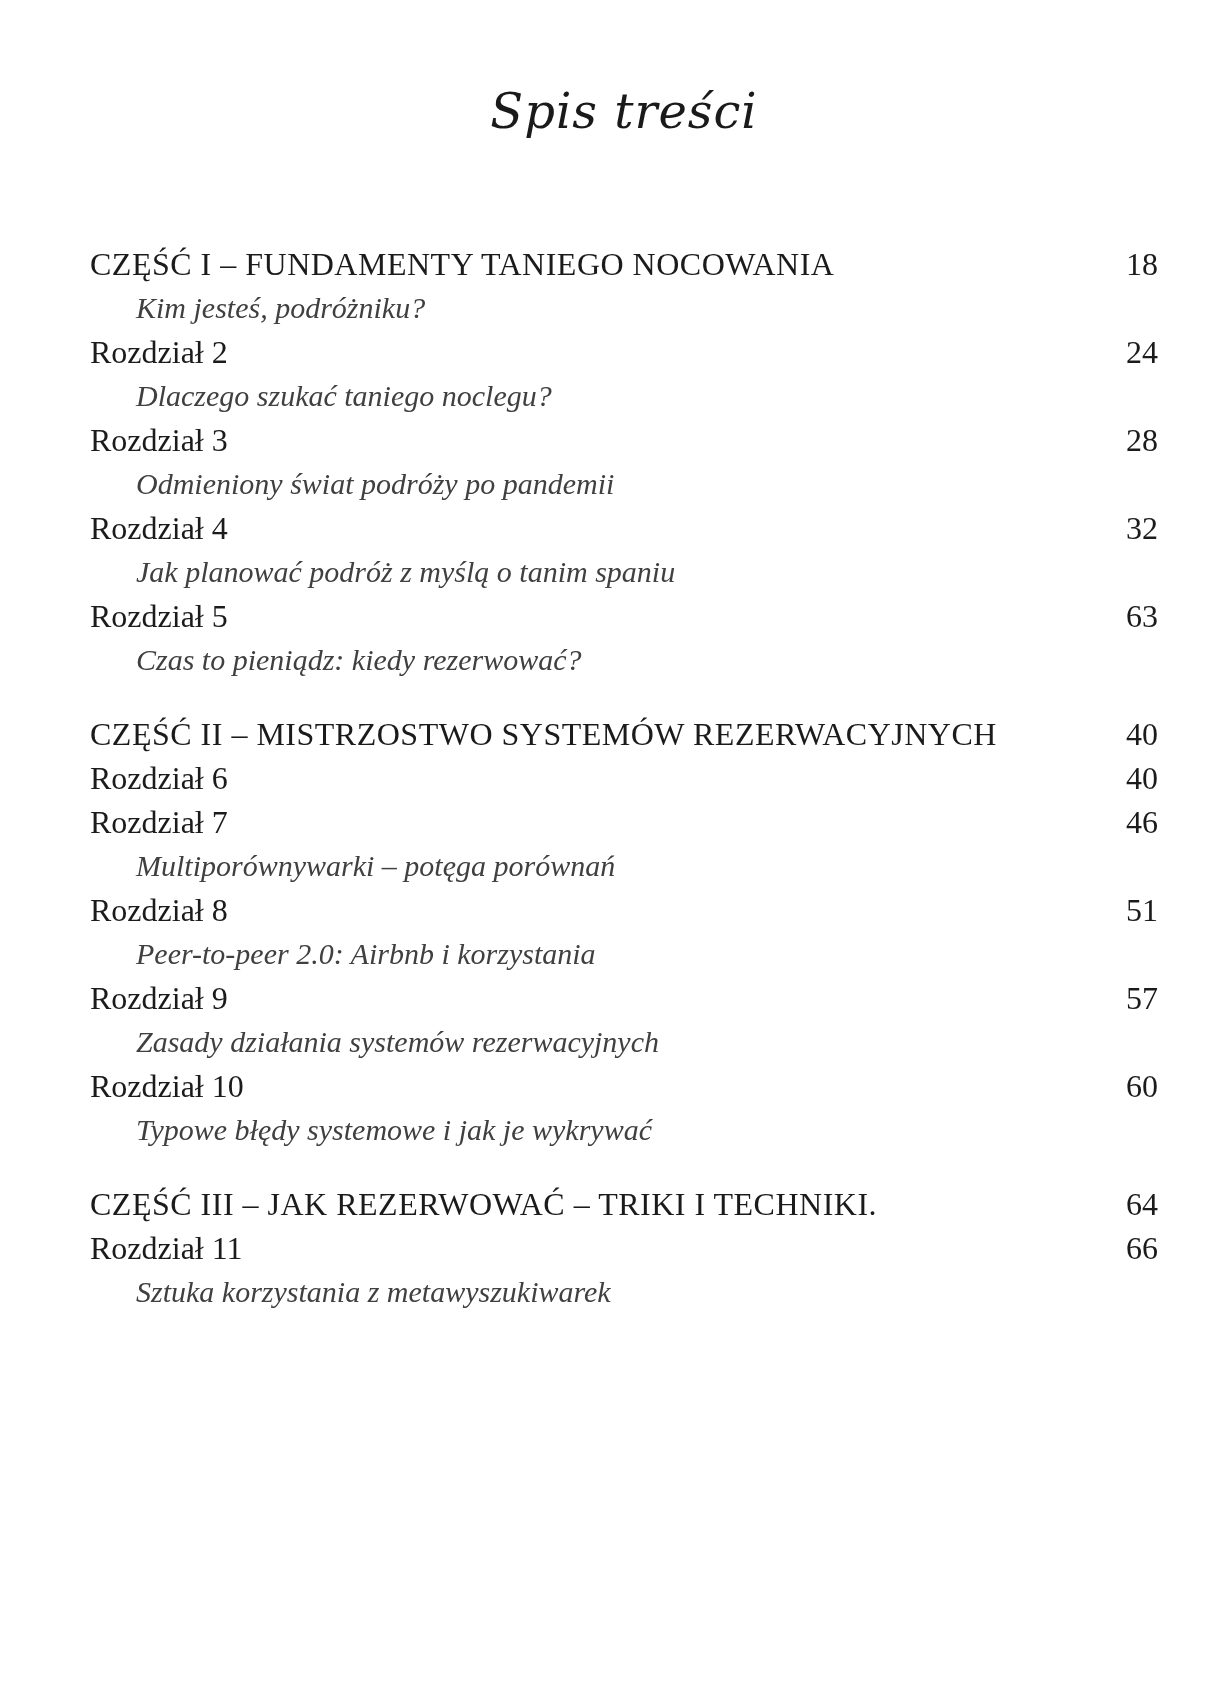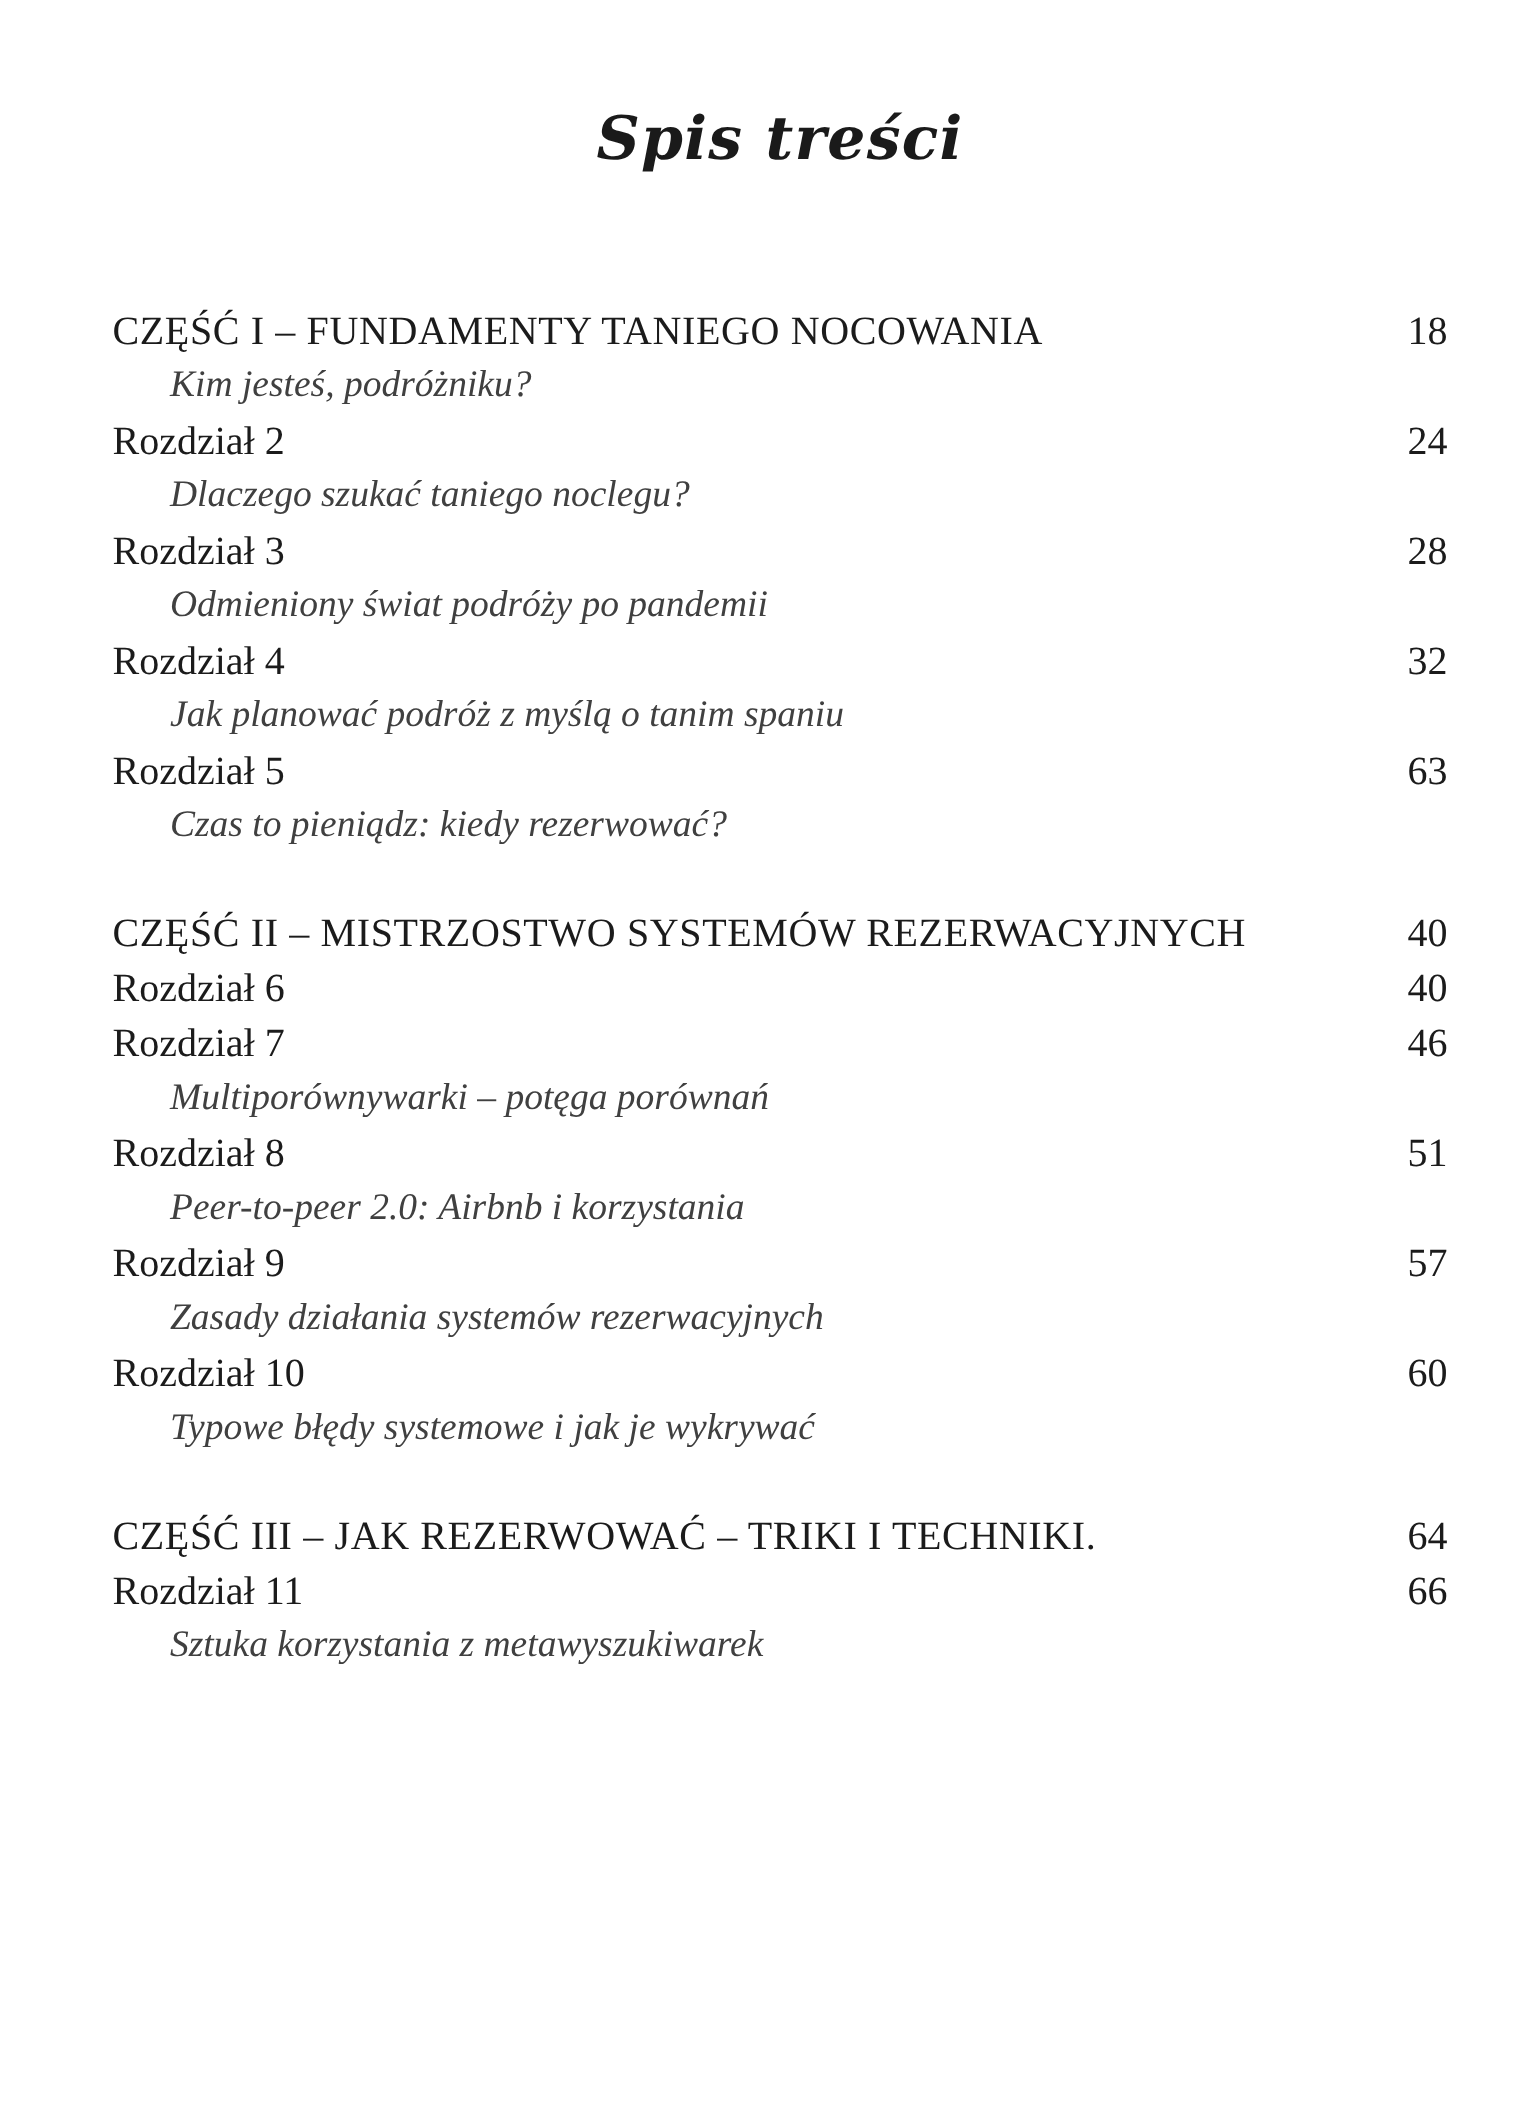--- a/index.html
+++ b/index.html
@@ -19,21 +19,21 @@
     height: 1684px;
     background: #ffffff;
     box-sizing: border-box;
   }
   .title {
     margin: 0;
     padding: 78px 58px 0 90px;
     text-align: center;
     font-family: "DejaVu Serif", serif;
     font-style: italic;
-    font-weight: bold;
+    font-weight: normal;
     font-size: 48px;
     line-height: 66px;
     color: #1a1a1a;
     letter-spacing: 1px;
   }
   .entries {
     margin-top: 98px;
     padding: 0 58px 0 90px;
   }
   .row {
@@ -46,21 +46,21 @@
   .row .label {
     font-size: 32px;
     color: #1b1b1b;
   }
   .row .pagenum {
     font-size: 32px;
     color: #1b1b1b;
     margin-left: 20px;
   }
   .row.part {
-    margin-top: 42px;
+    margin-top: 30px;
   }
   .row.part .label {
     letter-spacing: 0.5px;
   }
   .row.subtitle .label {
     font-style: italic;
     font-size: 30px;
     padding-left: 46px;
     color: #404040;
   }

